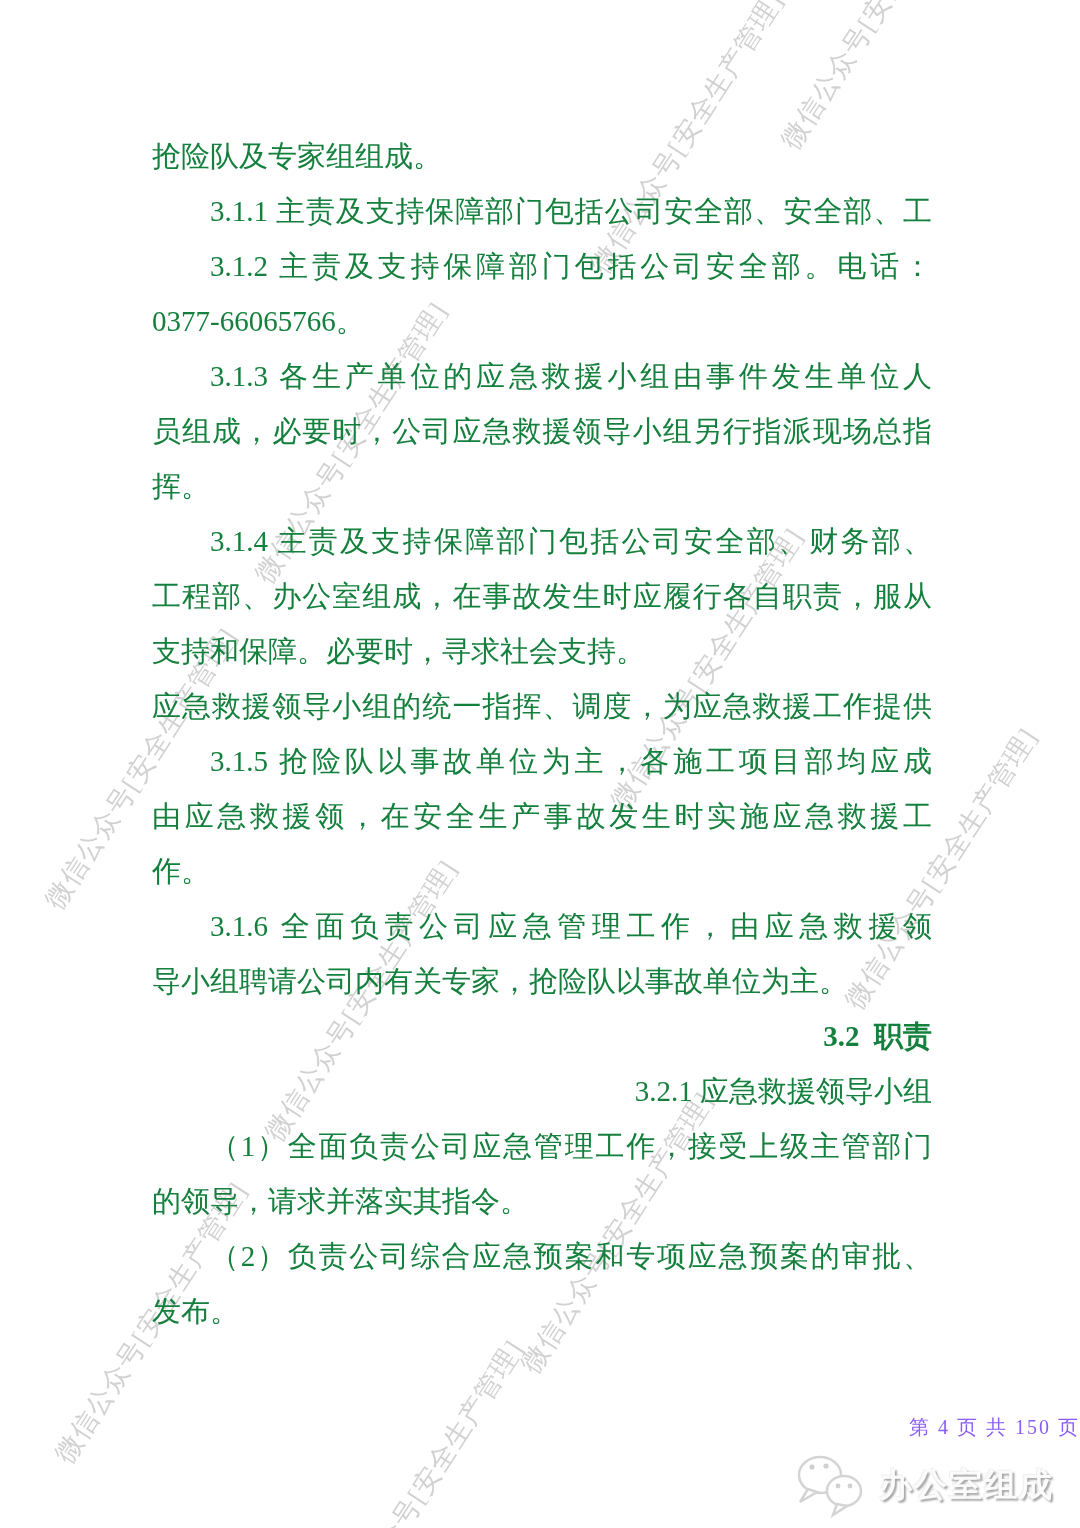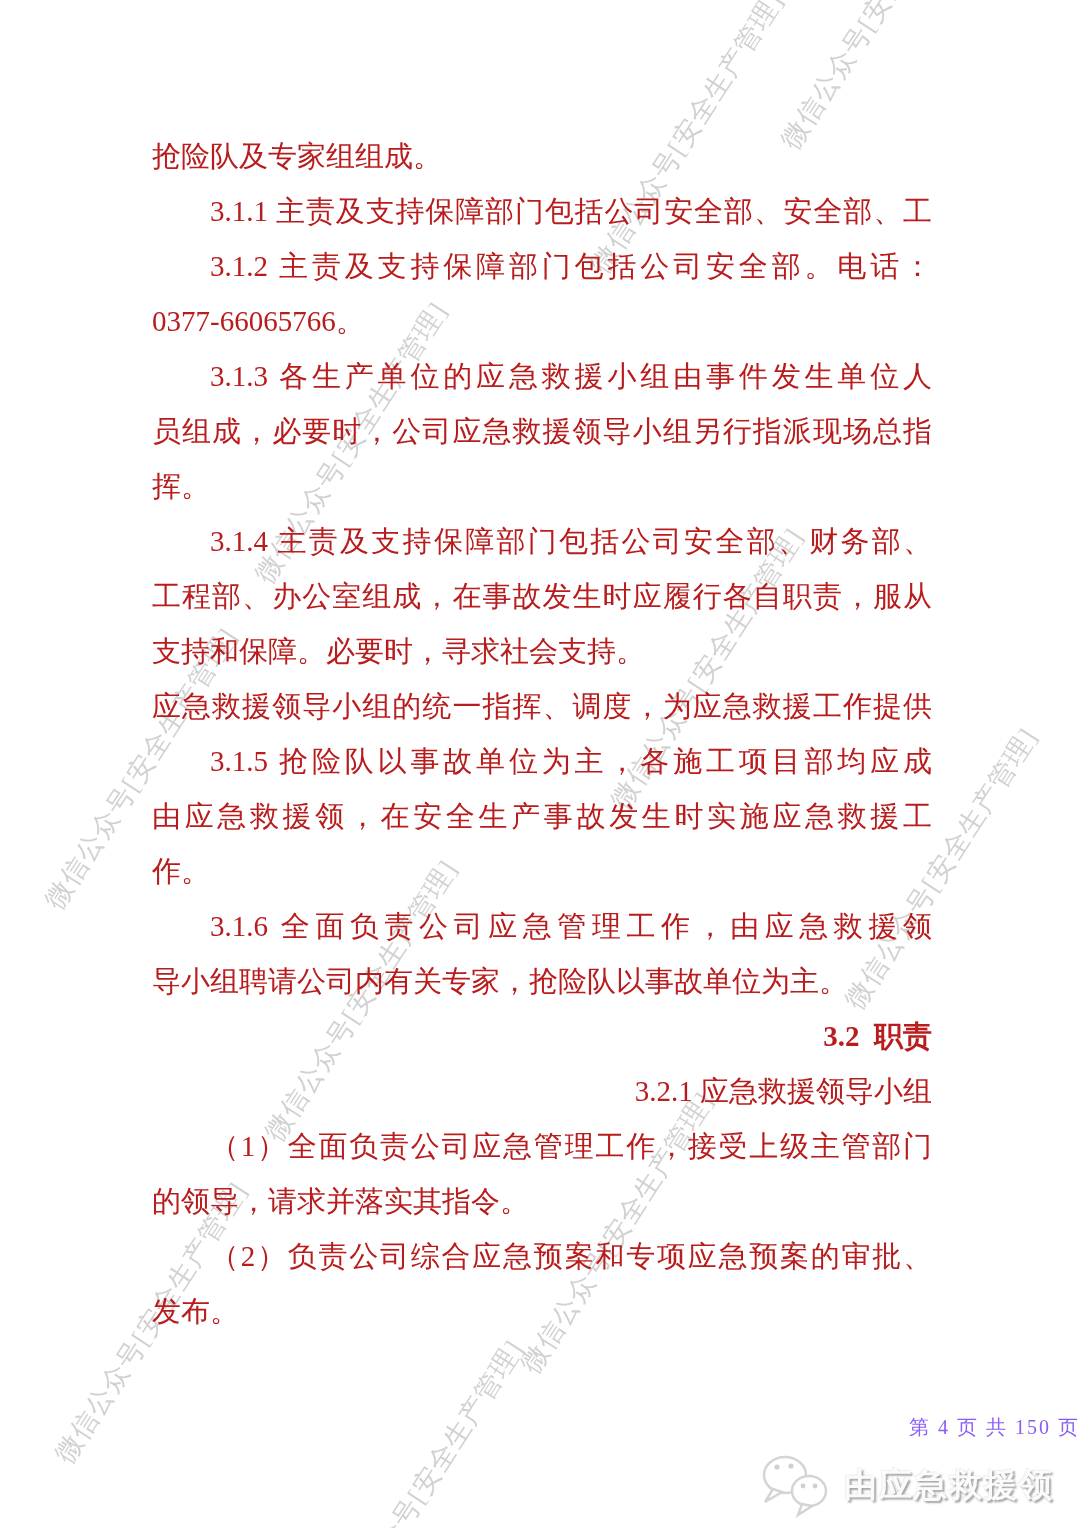--- a/index.html
+++ b/index.html
@@ -27,21 +27,21 @@
   }
 
   
   .content {
     position: absolute;
     left: 152px;
     top: 129px;
     width: 780px;
     font-size: 29px;
     line-height: 55px;
-    color: #b91c1c;
+    color: #15803d;
   }
   .ln { height: 55px; overflow: hidden; white-space: pre; }
   .ln.j { white-space: normal; text-align: justify; text-align-last: justify; text-justify: inter-ideograph; }
   .ln.in { padding-left: 58px; text-align: right; }
   .ln.b { font-weight: 700; }
 
   
   .footer {
     position: absolute;
     top: 1414px;
@@ -127,16 +127,16 @@
         <circle cx="19" cy="15" r="2.6" fill="#d0d0d0"></circle>
         <circle cx="33" cy="14" r="2.6" fill="#d0d0d0"></circle>
         <g fill="#ffffff" stroke="#d4d4d4" stroke-width="2.5">
           <ellipse cx="51" cy="39" rx="17" ry="15"></ellipse>
           <path d="M44 52 L40 63 L54 54 Z"></path>
         </g>
         <circle cx="45" cy="34" r="2.4" fill="#d0d0d0"></circle>
         <circle cx="57" cy="34" r="2.4" fill="#d0d0d0"></circle>
       </svg>
     </span>
-    <span class="brand-name">由应急救援领</span>
+    <span class="brand-name">办公室组成</span>
   </div>
 
 </div>
 
 </body></html>

